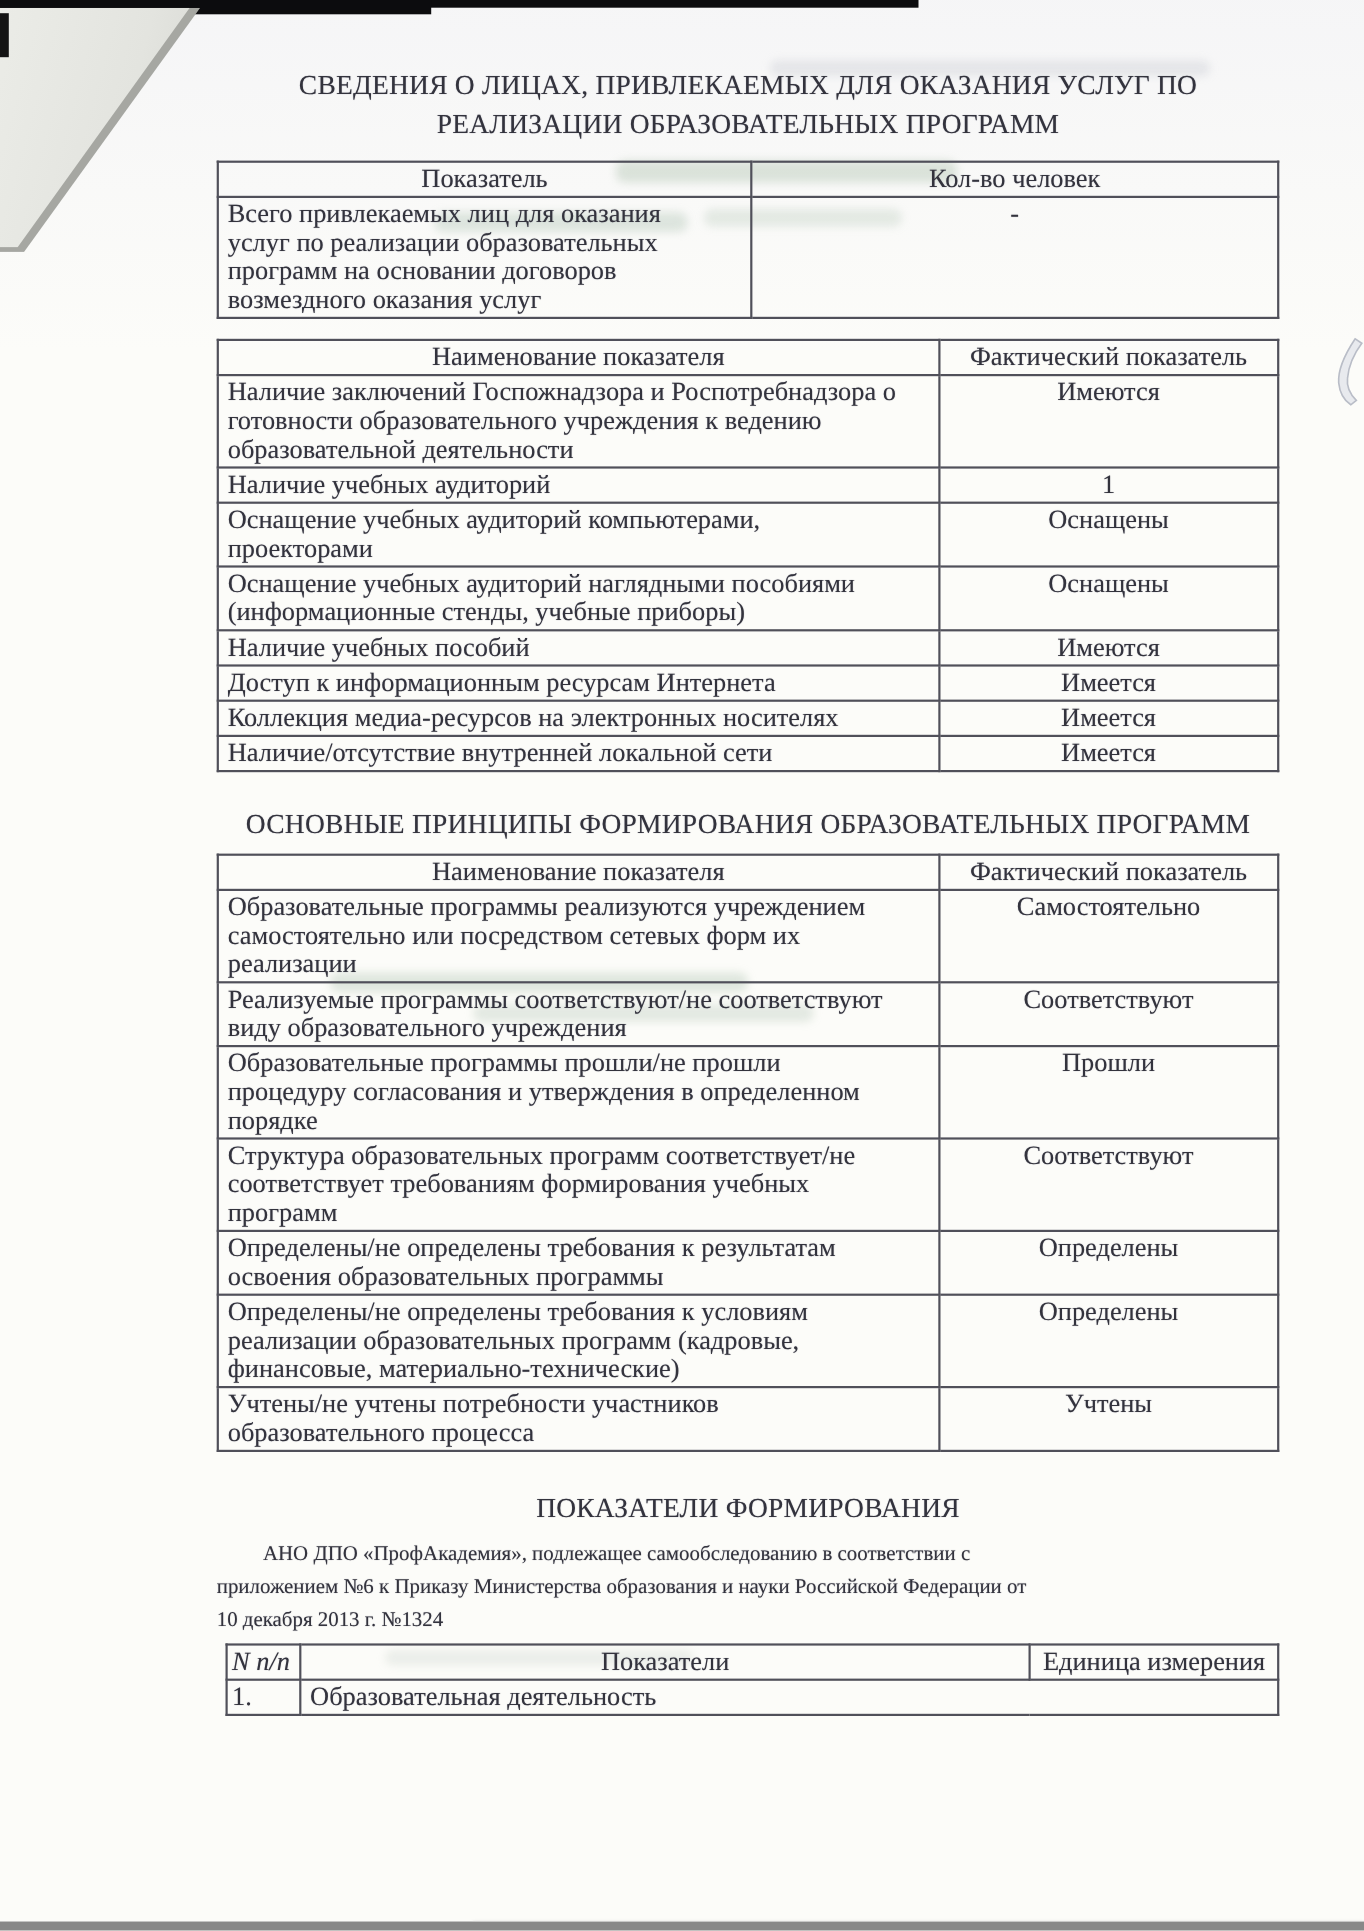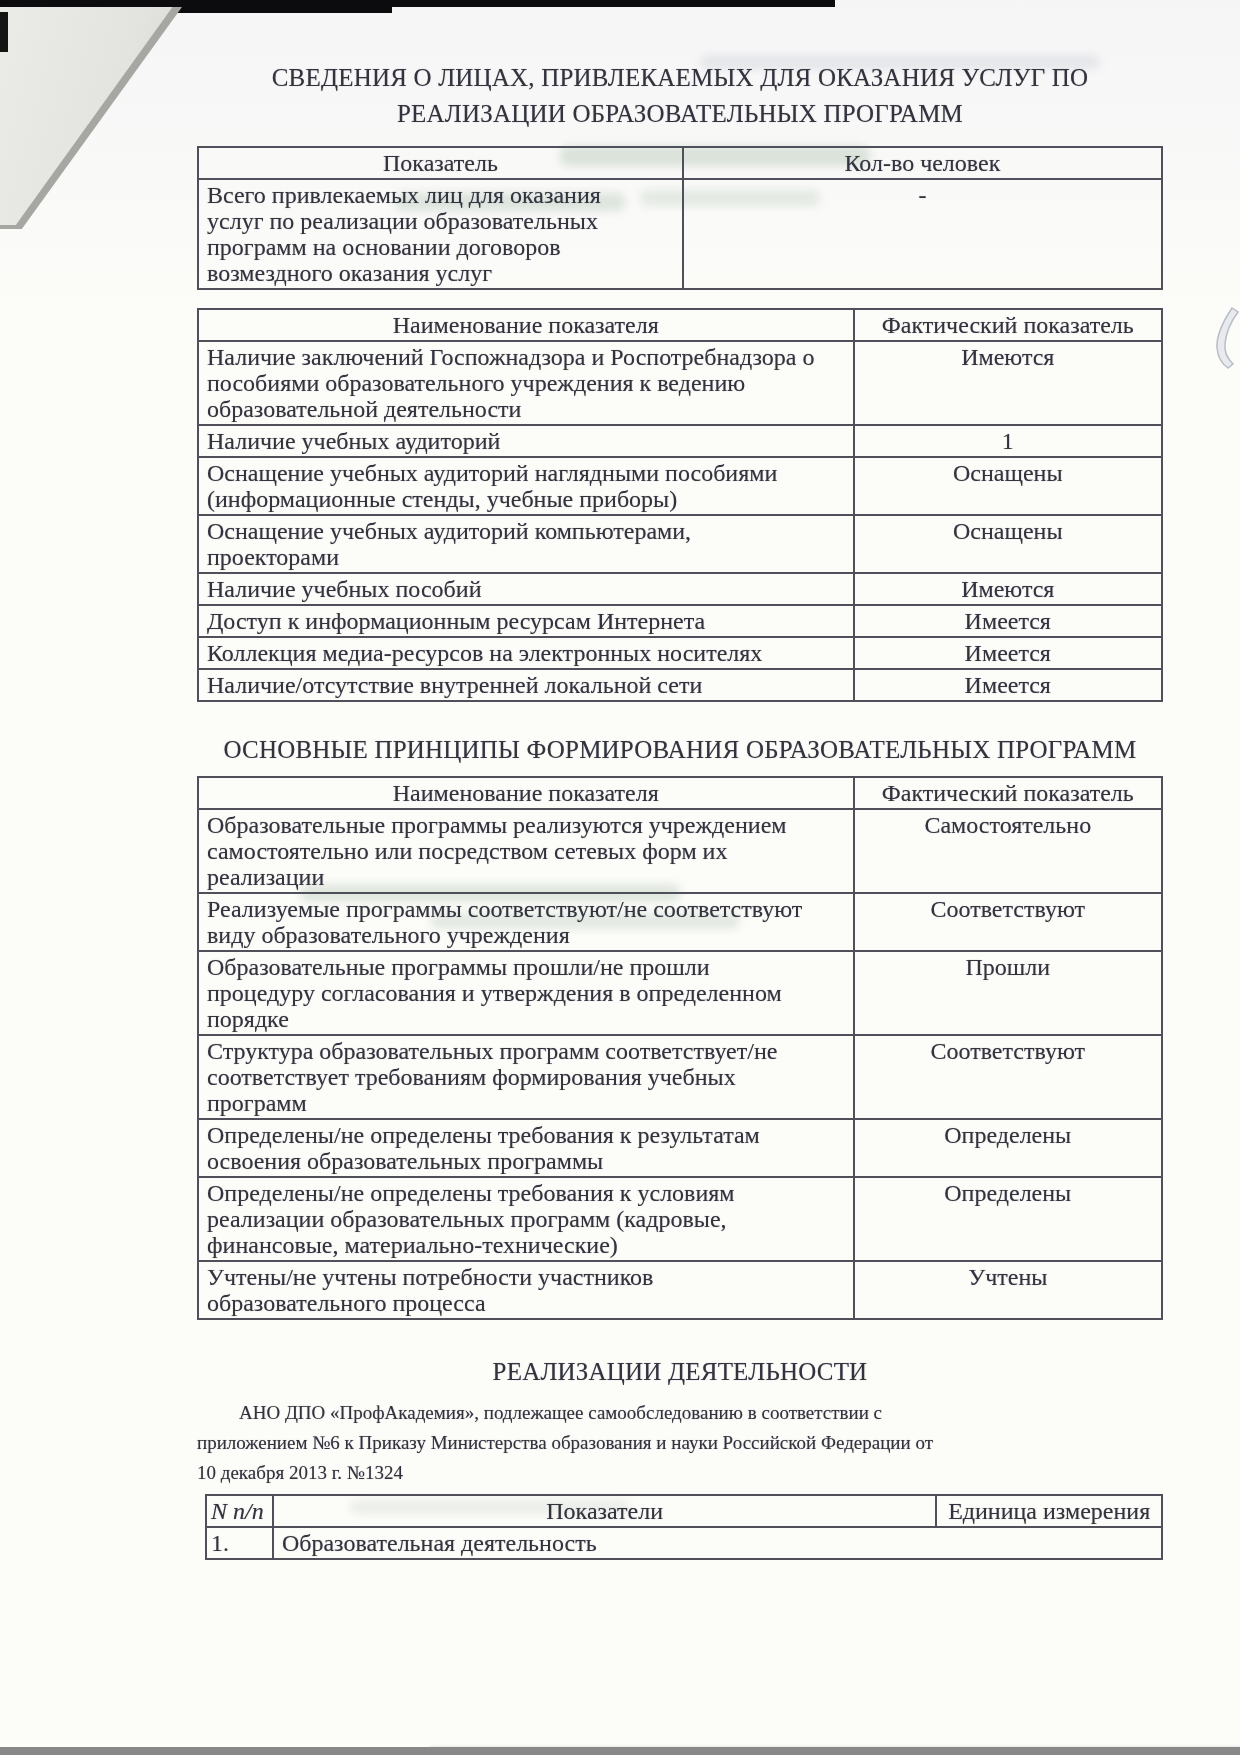--- a/index.html
+++ b/index.html
@@ -111,36 +111,36 @@
         </colgroup>
       <thead>
         <tr>
           <th>Наименование показателя</th>
           <th>Фактический показатель</th>
         </tr>
       </thead>
       <tbody>
         <tr>
           <td class="lbl">Наличие заключений Госпожнадзора и Роспотребнадзора о
-пособиями образовательного учреждения к ведению
+готовности образовательного учреждения к ведению
 образовательной деятельности</td>
           <td class="val">Имеются</td>
         </tr>
         <tr>
           <td class="lbl">Наличие учебных аудиторий</td>
           <td class="val">1</td>
         </tr>
         <tr>
+          <td class="lbl">Оснащение учебных аудиторий компьютерами,
+проекторами</td>
+          <td class="val">Оснащены</td>
+        </tr>
+        <tr>
           <td class="lbl">Оснащение учебных аудиторий наглядными пособиями
 (информационные стенды, учебные приборы)</td>
-          <td class="val">Оснащены</td>
-        </tr>
-        <tr>
-          <td class="lbl">Оснащение учебных аудиторий компьютерами,
-проекторами</td>
           <td class="val">Оснащены</td>
         </tr>
         <tr>
           <td class="lbl">Наличие учебных пособий</td>
           <td class="val">Имеются</td>
         </tr>
         <tr>
           <td class="lbl">Доступ к информационным ресурсам Интернета</td>
           <td class="val">Имеется</td>
         </tr>
@@ -203,21 +203,21 @@
           <td class="val">Определены</td>
         </tr>
         <tr>
           <td class="lbl">Учтены/не учтены потребности участников
 образовательного процесса</td>
           <td class="val">Учтены</td>
         </tr>
       </tbody>
     </table>
 
-    <div class="doc-title txt m-title4">РЕАЛИЗАЦИИ ДЕЯТЕЛЬНОСТИ</div>
+    <div class="doc-title txt m-title4">ПОКАЗАТЕЛИ ФОРМИРОВАНИЯ</div>
     <div class="para txt m-para">АНО ДПО «ПрофАкадемия», подлежащее самообследованию в соответствии с
 приложением №6 к Приказу Министерства образования и науки Российской Федерации от
 10 декабря 2013 г. №1324</div>
     <div class="t4wrap m-t4">
       <table class="tbl txt">
         <colgroup>
             <col style="width:7%">
             <col style="width:69.4%">
             <col style="width:23.6%">
           </colgroup>

